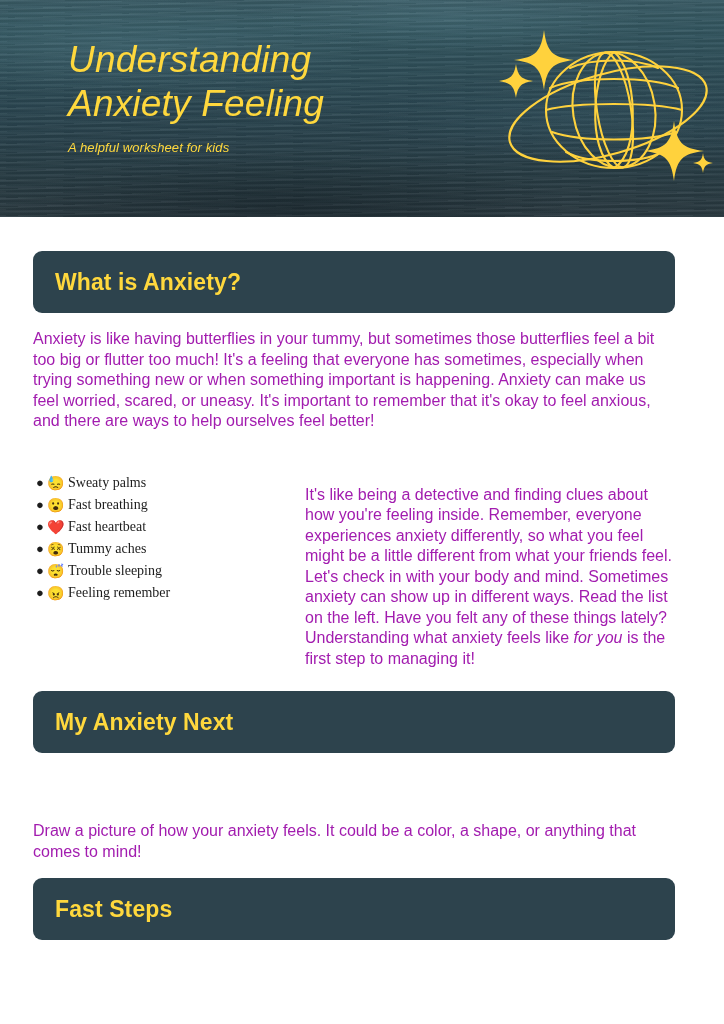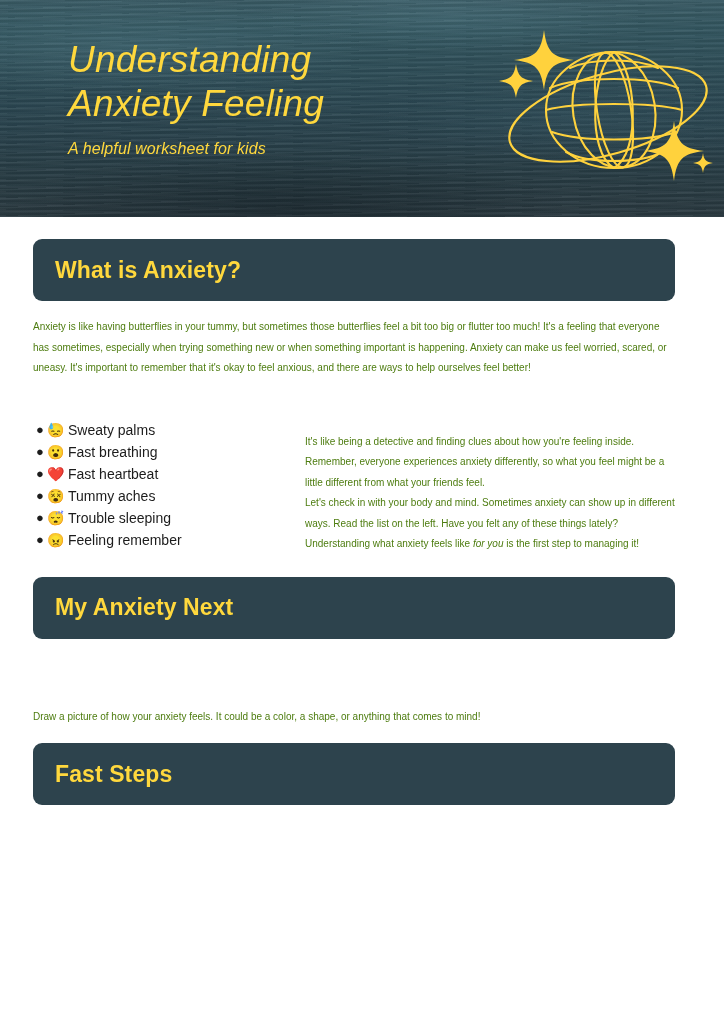--- a/index.html
+++ b/index.html
@@ -81,60 +81,61 @@
     line-height: 44px;
     letter-spacing: 0.2px;
     color: #ffd83d;
     white-space: nowrap;
   }
 
   .subtitle {
     margin-top: 14px;
     font-style: italic;
     font-weight: 400;
-    font-size: 16px;
+    font-size: 13px;
     letter-spacing: 0.1px;
     color: #ffd83d;
     white-space: nowrap;
   }
 
   .globe-wrap {
     position: absolute;
     right: 8px;
     top: 22px;
     width: 220px;
     height: 175px;
     z-index: 2;
   }
 
   
   .content {
     position: relative;
     padding: 0 33px;
+    margin-top: 12px;
   }
 
   .banner {
     background: #2d434d;
     border-radius: 9px;
     height: 62px;
     display: flex;
     align-items: center;
     padding: 0 22px;
   }
 
   .banner-title {
     color: #ffd83d;
     font-size: 23px;
     font-weight: 700;
     letter-spacing: 0.1px;
   }
 
   .body-text {
-    color: #4d7c0f;
-    font-size: 10px;
+    color: #a21caf;
+    font-size: 16px;
     line-height: 20.5px;
   }
 
   .para-block { margin-top: 16px; }
 
   
   .cols {
     display: flex;
     margin-top: 16px;
     gap: 0;
@@ -164,21 +165,21 @@
   }
 
   .emoji {
     flex: none;
     width: 21px;
     font-size: 14px;
     line-height: 22px;
     text-align: left;
   }
 
-  .symptom-label { white-space: nowrap; }
+  .symptom-label { white-space: nowrap; font-family: Liberation Serif, serif; }
 
   .gap-block { height: 52px; }
 
   .spacer-sm { height: 16px; }
   .spacer-md { height: 22px; }
 
   em { font-style: italic; }
 </style>
 </head>
 <body>

